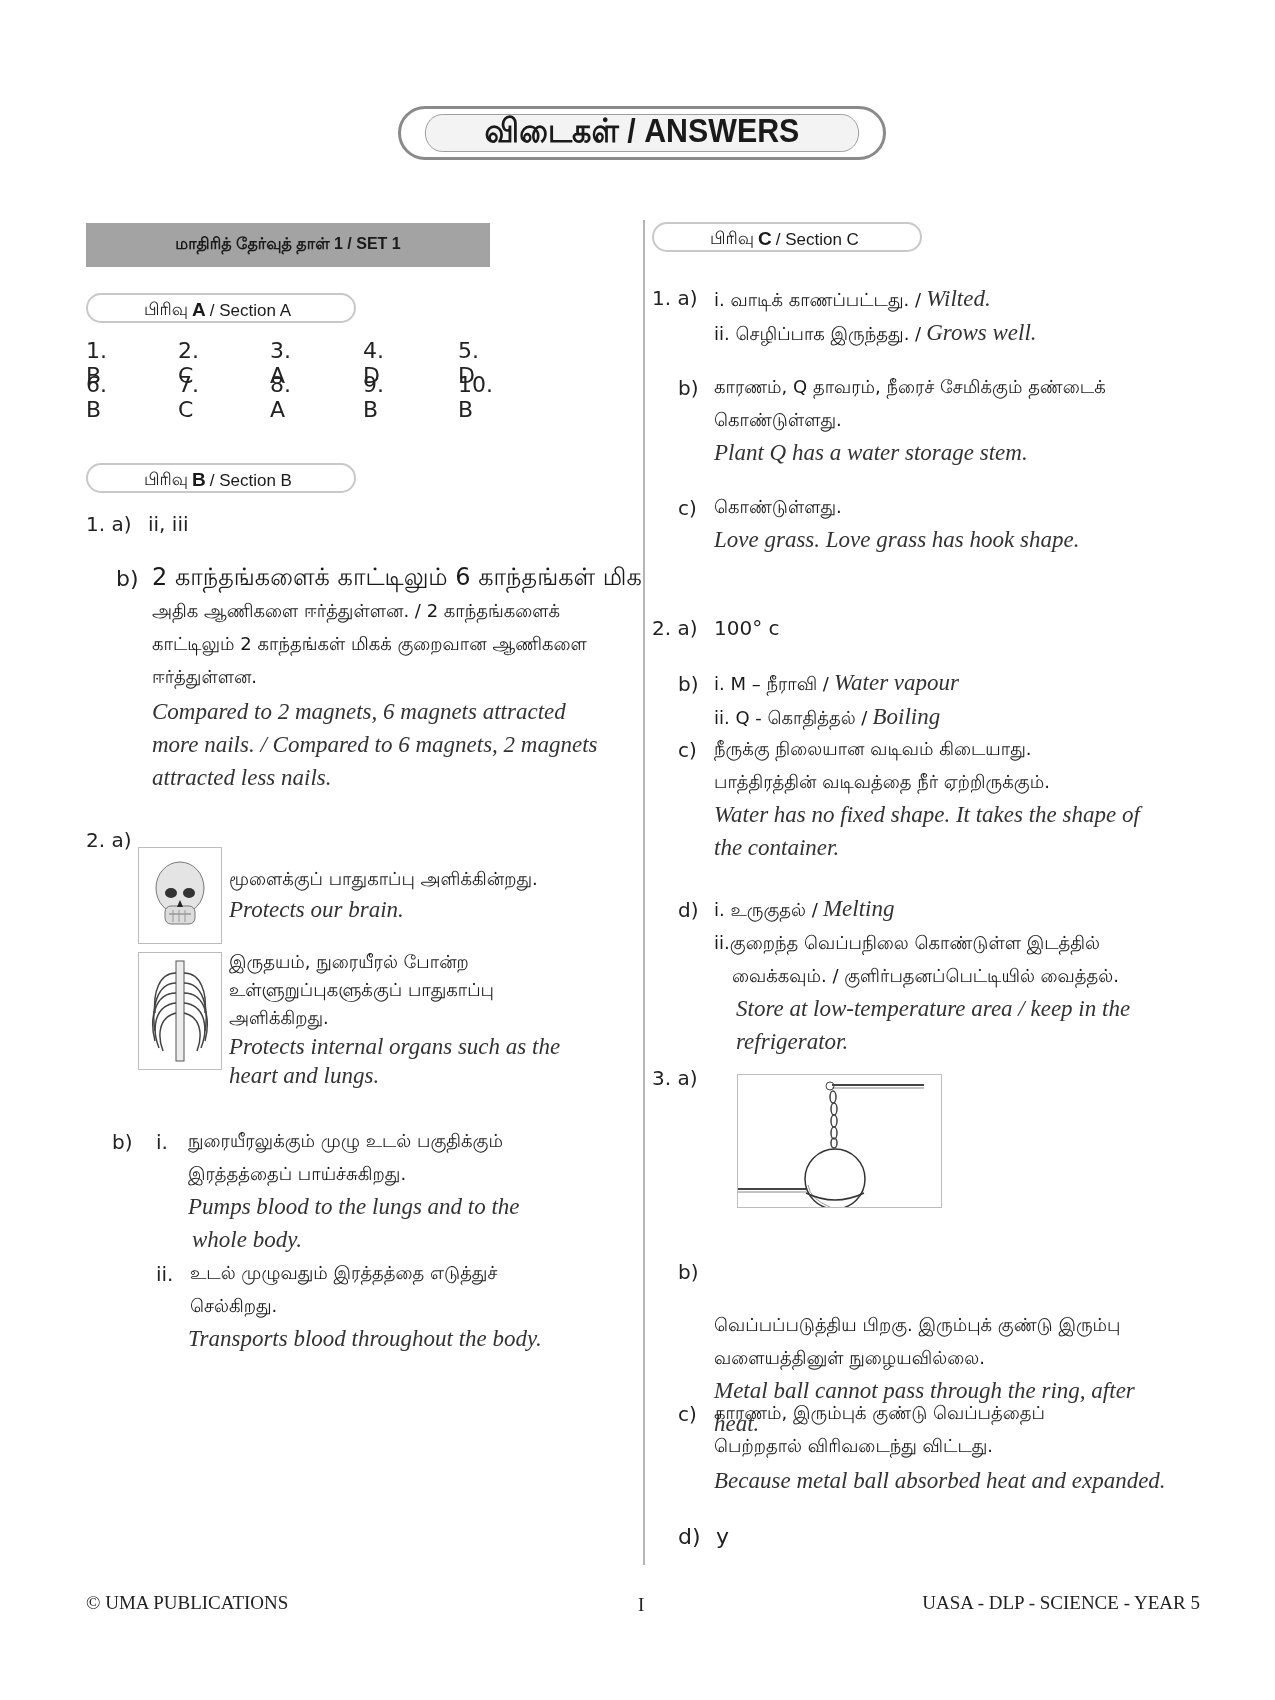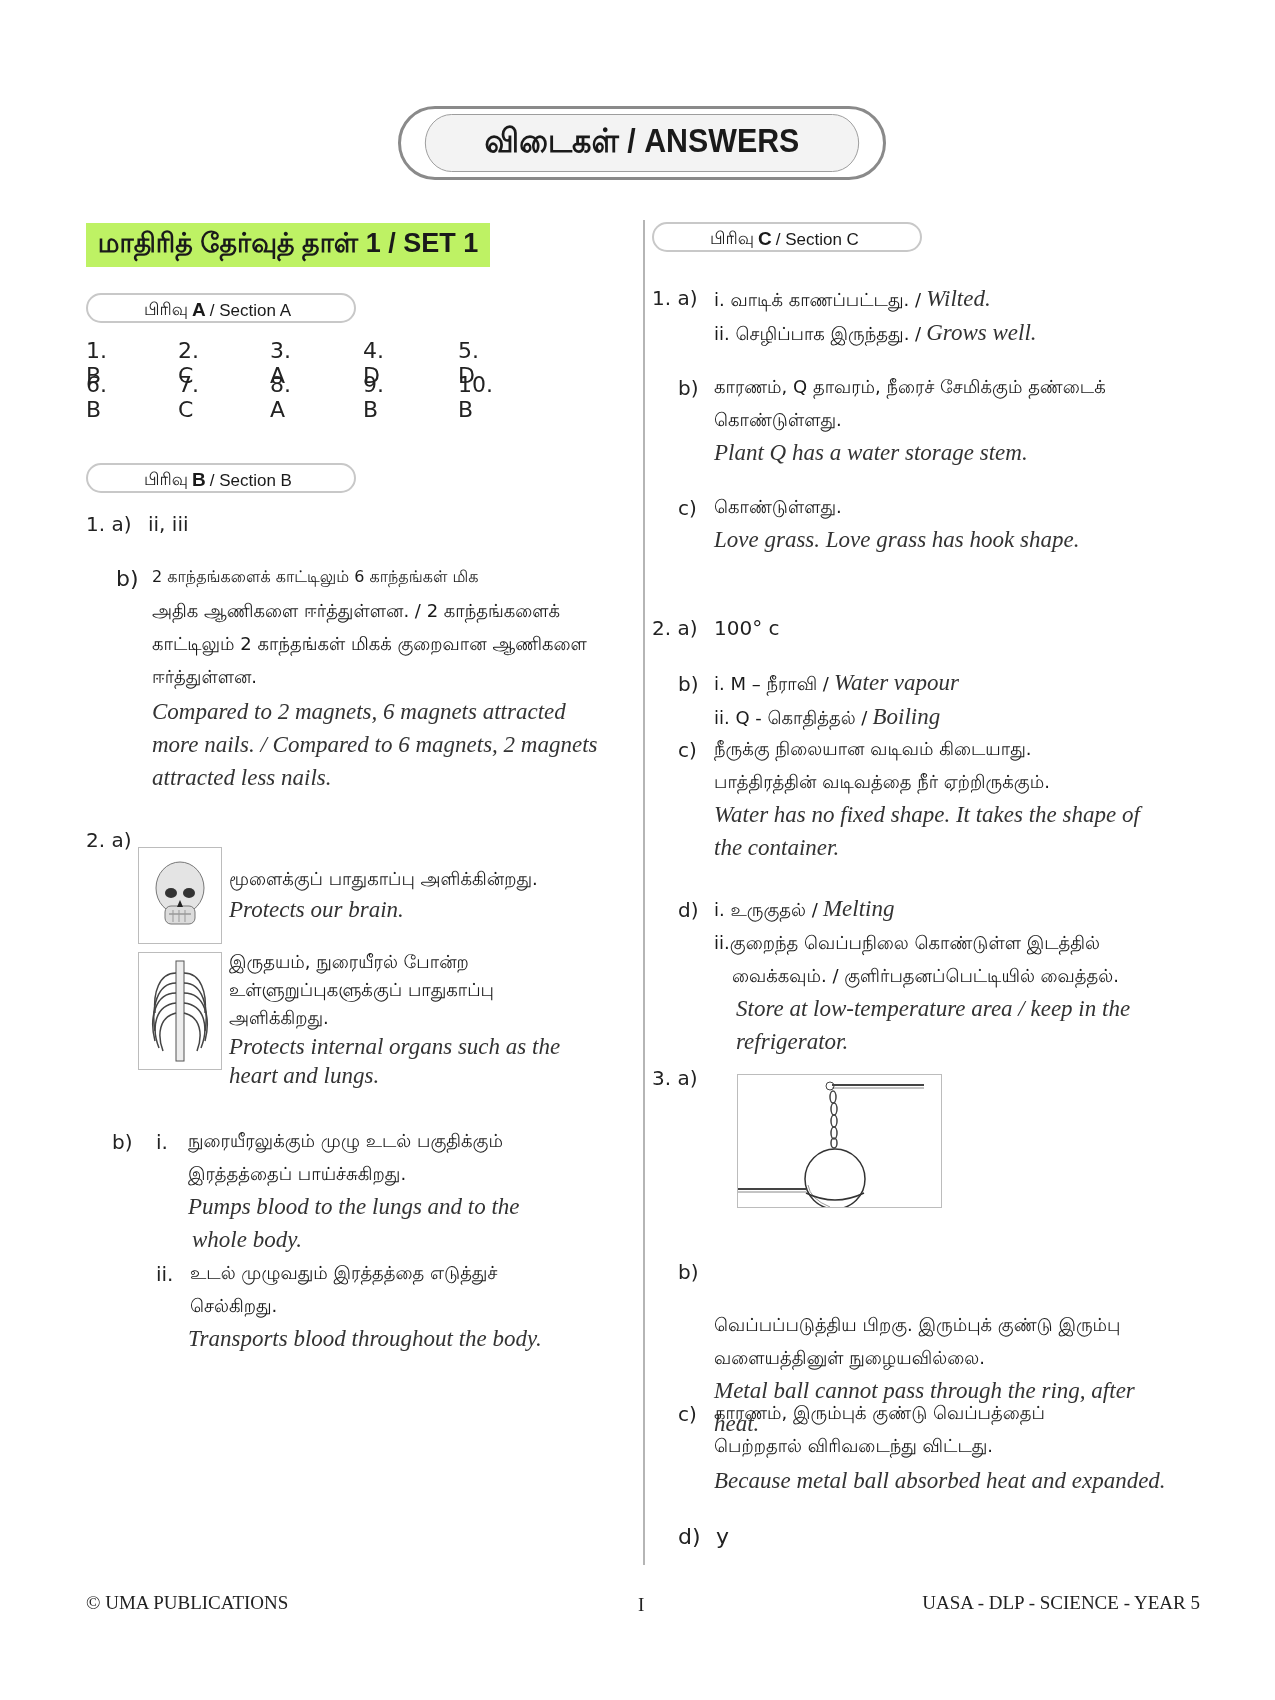--- a/index.html
+++ b/index.html
@@ -1,25 +1,25 @@
 <!DOCTYPE html>
 <html><head>
 <meta charset="utf-8">
 <style>
   html, body { margin:0; padding:0; background:#ffffff; }
   body { width:1275px; height:1700px; position:relative; overflow:hidden; color:#1a1a1a;
          font-family:"DejaVu Sans", sans-serif; }
   .abs { position:absolute; }
-  .title-pill { left:398px; top:106px; width:488px; height:74px; border:3px solid #8a8a8a; border-radius:40px;
+  .title-pill { left:398px; top:106px; width:488px; height:54px; border:3px solid #8a8a8a; border-radius:40px;
                 background:#fff; box-sizing:border-box; }
   .title-pill-inner { position:absolute; left:5px; top:5px; right:5px; bottom:5px; border:1.5px solid #9a9a9a;
                       border-radius:34px; background:#f3f3f3; display:flex; align-items:center; justify-content:center;
                       font-family:"Liberation Sans", sans-serif; font-weight:bold; font-size:33px; letter-spacing:0px; transform:scaleX(0.92); }
-  .set-bar { left:86px; top:223px; width:404px; height:44px; background:#bef264; display:flex; align-items:center; justify-content:center;
-             font-family:"Liberation Sans", sans-serif; font-weight:bold; font-size:27px; }
+  .set-bar { left:86px; top:223px; width:404px; height:44px; background:#a3a3a3; display:flex; align-items:center; justify-content:center;
+             font-family:"Liberation Sans", sans-serif; font-weight:bold; font-size:16px; }
   .sec-pill { height:30px; border:2px solid #c8c8c8; border-radius:16px; box-sizing:border-box; background:#fff;
               font-family:"Liberation Sans", sans-serif; font-size:17px; display:flex; align-items:flex-end; padding-left:56px; }
   .sec-pill b { font-size:19px; margin:0 4px; }
   .divider { left:643px; top:220px; width:1.5px; height:1345px; background:#b5b5b5; }
   .t { font-family:"DejaVu Sans", sans-serif; font-size:19px; line-height:34px; white-space:nowrap; }
   .ta { font-family:"DejaVu Sans", sans-serif; font-size:18px; line-height:33px; white-space:nowrap; }
   .en { font-family:"Liberation Serif", serif; font-style:italic; font-size:23px; color:#333; line-height:33px; white-space:nowrap; }
   .lbl { font-family:"DejaVu Sans", sans-serif; font-size:20px; color:#222; }
   .mcq { font-family:"DejaVu Sans", sans-serif; font-size:22px; color:#222; }
   .imgbox { border:1.5px solid #bcbcbc; background:#fff; box-sizing:border-box; }
@@ -62,21 +62,21 @@
   <span>பிரிவு</span>
   <b>B</b>
   <span>/ Section  B</span>
 </div>
 
 <div class="abs lbl" style="left:86px;top:512px;">1. a)</div>
 <div class="abs lbl" style="left:148px;top:512px;">ii, iii</div>
 
 <div class="abs lbl" style="left:116px;top:566px;font-size:22px;">b)</div>
 <div class="abs" style="left:152px;top:560px;">
-  <div class="t" style="font-size:16px;">2 காந்தங்களைக் காட்டிலும் 6 காந்தங்கள் மிக</div>
+  <div class="t" style="font-size:24px;">2 காந்தங்களைக் காட்டிலும் 6 காந்தங்கள் மிக</div>
   <div class="ta">அதிக ஆணிகளை ஈர்த்துள்ளன. / 2 காந்தங்களைக்</div>
   <div class="ta">காட்டிலும் 2 காந்தங்கள் மிகக் குறைவான ஆணிகளை</div>
   <div class="ta">ஈர்த்துள்ளன.</div>
   <div class="en" style="margin-top:2px">Compared to 2 magnets, 6 magnets attracted</div>
   <div class="en">more nails. / Compared to 6 magnets, 2 magnets</div>
   <div class="en">attracted less nails.</div>
 </div>
 
 <div class="abs lbl" style="left:86px;top:828px;">2. a)</div>
 

